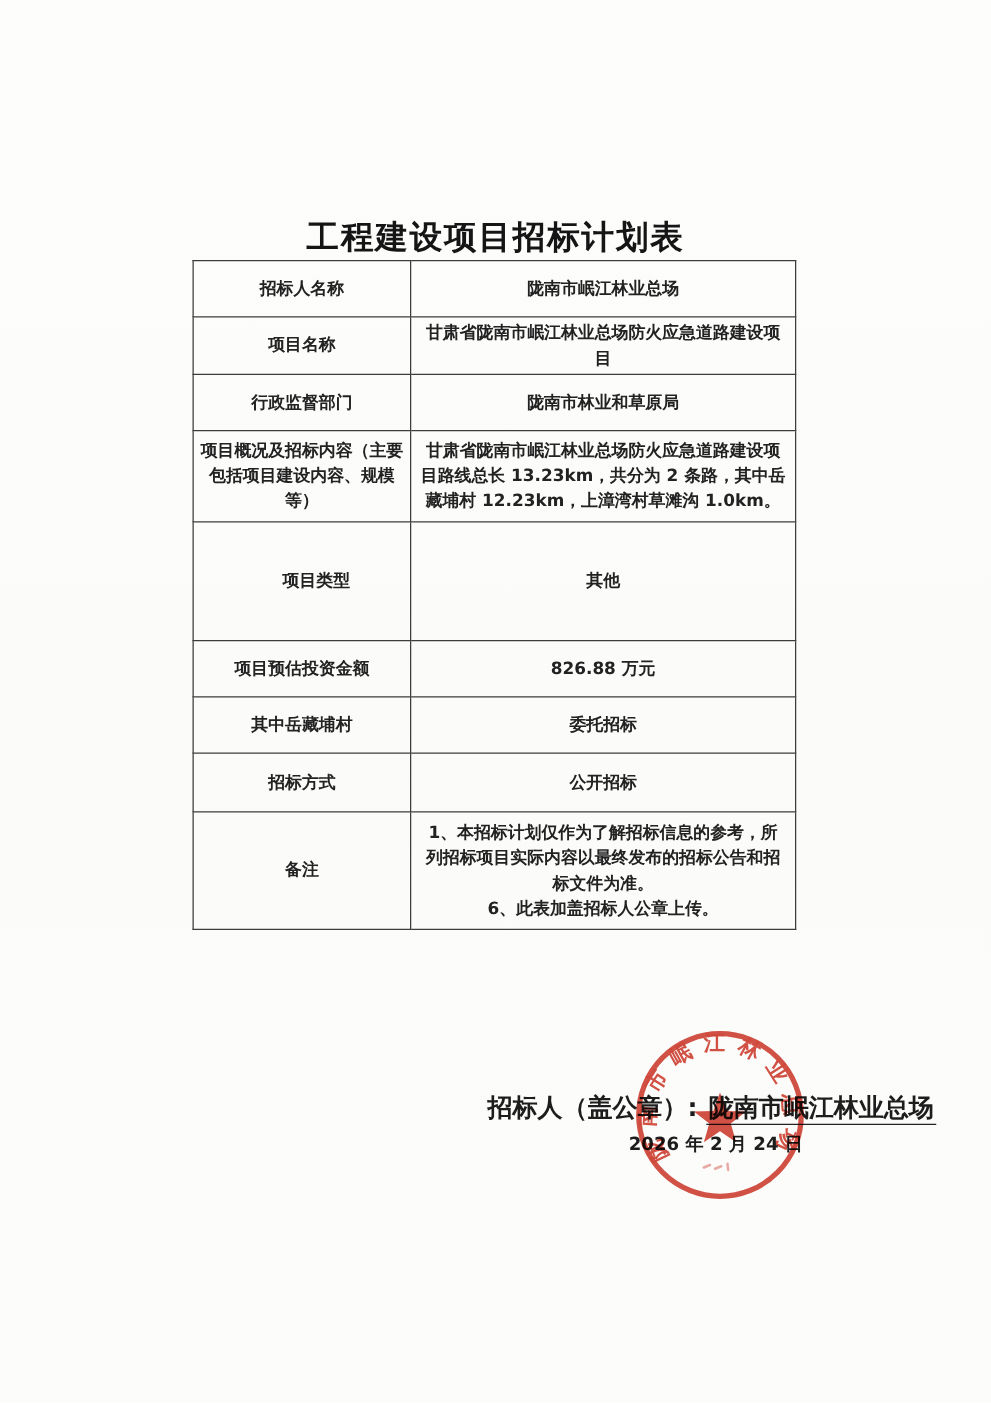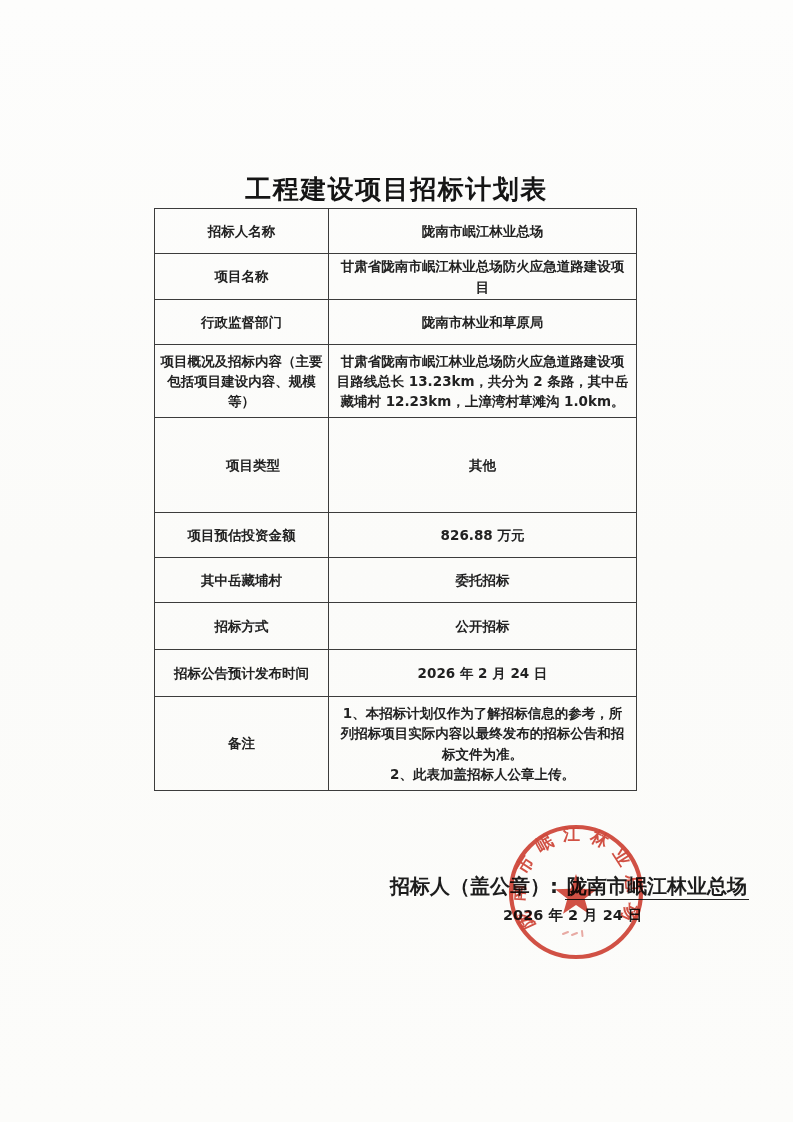--- a/index.html
+++ b/index.html
@@ -139,28 +139,24 @@
       </tr>
       <tr>
         <th>其中岳藏埔村</th>
         <td>委托招标</td>
       </tr>
       <tr>
         <th>招标方式</th>
         <td>公开招标</td>
       </tr>
       <tr>
-        <th>招标公告预计发布时间</th>
-        <td>2026 年 2 月 24 日</td>
-      </tr>
-      <tr>
         <th>备注</th>
         <td class="remarks-cell">
           <p class="remarks-line">1、本招标计划仅作为了解招标信息的参考，所列招标项目实际内容以最终发布的招标公告和招标文件为准。</p>
-          <p class="remarks-line">2、此表加盖招标人公章上传。</p>
+          <p class="remarks-line">6、此表加盖招标人公章上传。</p>
         </td>
       </tr>
     </tbody>
   </table>
 
   <div class="footer-sign">
     <span>招标人（盖公章）:</span>
     <span class="signer-name">陇南市岷江林业总场</span>
   </div>
 

